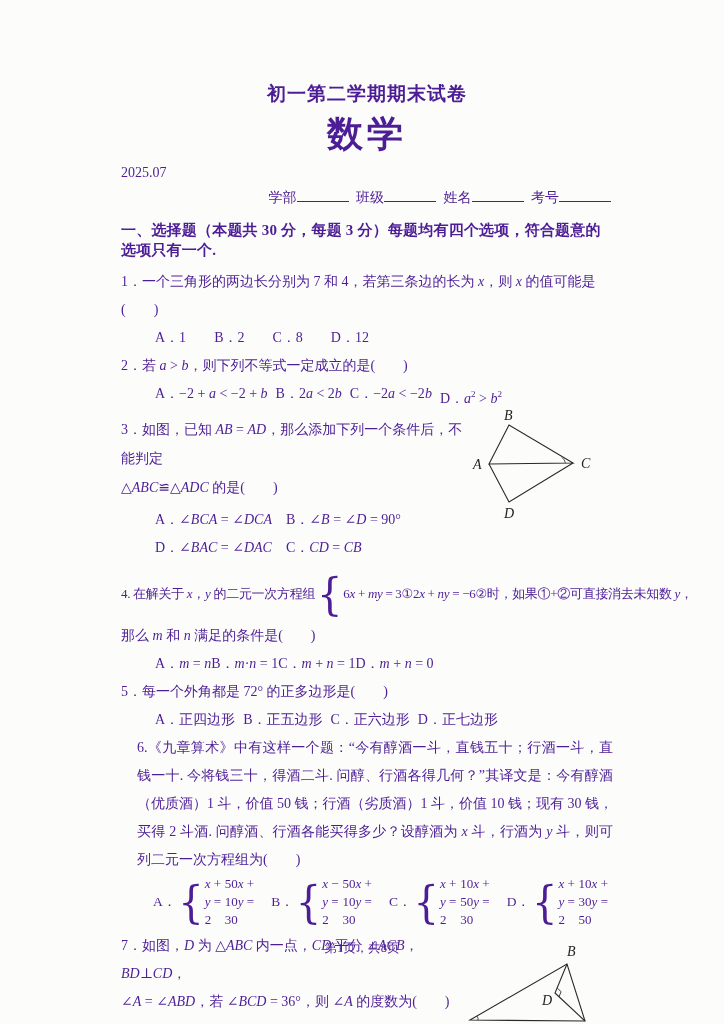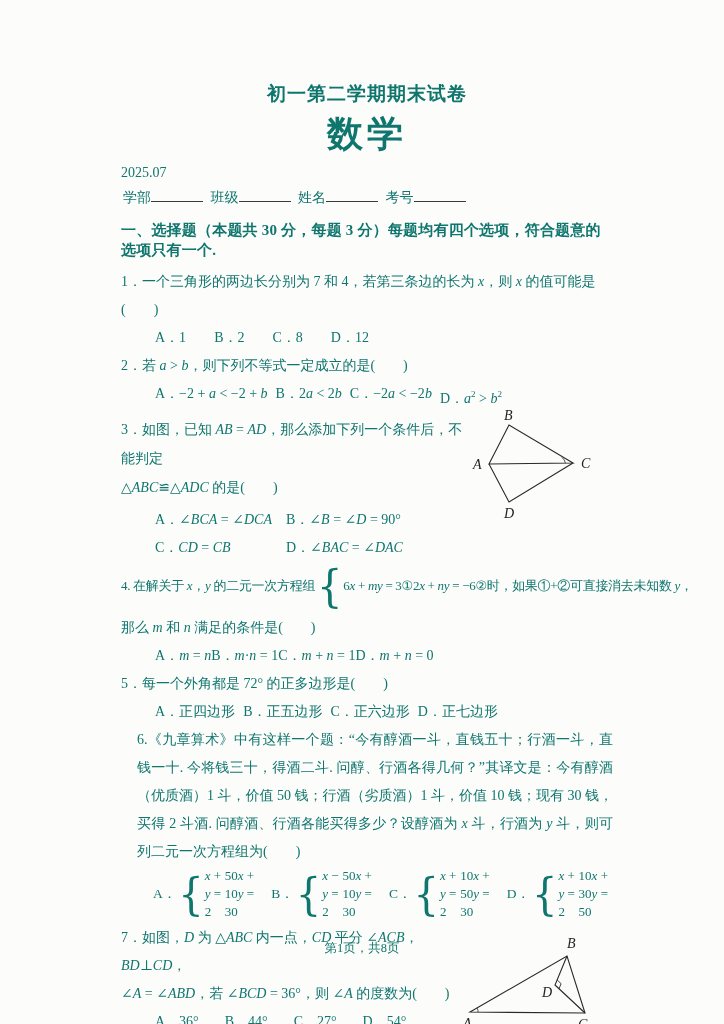--- a/index.html
+++ b/index.html
@@ -1,37 +1,37 @@
 <!DOCTYPE html>
 <html><head>
 <meta charset="utf-8">
 <style>
   html,body{margin:0;padding:0;background:#e9e9e7;}
   .page{
     position:relative;width:724px;height:1024px;background:#fcfcfb;
-    font-family:"Liberation Serif","DejaVu Serif",serif;color:#0f766e;
+    font-family:"Liberation Serif","DejaVu Serif",serif;color:#4c1d95;
     overflow:hidden;box-sizing:border-box;padding-top:84px;
   }
   .content{width:492px;margin-left:121px;}
   .title{font-size:19px;font-weight:bold;text-align:center;line-height:20px;letter-spacing:1px;}
   .subject{font-size:36px;font-weight:bold;text-align:center;line-height:40px;margin-top:10px;letter-spacing:4px;}
   .date{font-size:14px;line-height:18px;margin-top:10px;}
-  .info-row{font-size:14px;text-align:left;line-height:20px;margin-top:6px;}
+  .info-row{font-size:14px;text-align:right;line-height:20px;margin-top:6px;}
   .info-field{margin:0 2px;}
   .blank{display:inline-block;width:52px;height:13px;border-bottom:1px solid #3a3a3a;}
   .section-heading{font-size:15px;font-weight:bold;line-height:20px;margin-top:12px;letter-spacing:0.2px;}
   .q{font-size:14px;line-height:28px;}
   .q .stem{}
   .opts{display:flex;padding-left:34px;line-height:28px;}
   .g28{gap:28px}.g16{gap:8px}.g25{}.g26{gap:26px}.g12{gap:12px}
   .q1{margin-top:8px;}
   .q3{position:relative;margin-top:2px;}
   .q3 .stem{width:352px;line-height:29px;}
   .opts-grid{display:grid;grid-template-columns:131px auto;padding-left:34px;width:330px;line-height:28px;margin-top:4px;}
-  .q4{margin-top:0;}
+  .q4{margin-top:8px;}
   .q4-line1{display:flex;align-items:center;white-space:nowrap;height:48px;font-size:13px;letter-spacing:-0.3px;}
   .q4-line2{margin-top:4px;}
   .q5{}
   .q6 .stem{text-align:justify;line-height:28px;margin-left:16px;}
   .q6-opts{display:flex;padding-left:32px;margin-top:6px;height:44px;align-items:center;font-size:13.5px;}
   .q7{position:relative;margin-top:8px;}
   .q7 .stem{width:352px;}
   .sys{display:inline-flex;align-items:center;}
   .sys .brace{font-size:40px;line-height:40px;font-weight:400;margin:0 1px 0 2px;transform:scaleY(1.12);font-family:"DejaVu Serif",serif;}
   .sys .lines{display:flex;flex-direction:row;}
@@ -82,22 +82,22 @@
         <span class="opt">C．−2<i>a</i> &lt; −2<i>b</i></span>
         <span class="opt">D．<i>a</i><sup>2</sup> &gt; <i>b</i><sup>2</sup></span>
       </div>
     </div>
 
     <div class="q q3">
       <div class="stem">3．如图，已知 <i>AB</i> = <i>AD</i>，那么添加下列一个条件后，不能判定<br>△<i>ABC</i>≌△<i>ADC</i> 的是(　　)</div>
       <div class="opts-grid">
         <span class="opt">A．∠<i>BCA</i> = ∠<i>DCA</i></span>
         <span class="opt">B．∠<i>B</i> = ∠<i>D</i> = 90°</span>
+        <span class="opt">D．∠<i>BAC</i> = ∠<i>DAC</i></span>
         <span class="opt">C．<i>CD</i> = <i>CB</i></span>
-        <span class="opt">D．∠<i>BAC</i> = ∠<i>DAC</i></span>
       </div>
       <svg class="fig fig3" width="145" height="114" viewBox="0 0 145 114">
         <g stroke="#2a2a2a" stroke-width="1.1" fill="none">
           <path d="M18 57 L38 18 L102 56 Z"></path>
           <path d="M18 57 L38 95 L102 56"></path>
           <path d="M91 50.5 a9 9 0 0 1 3.4 5.5" stroke-width="0.8"></path>
         </g>
         <text x="33" y="13">B</text>
         <text x="2" y="62">A</text>
         <text x="110" y="61">C</text>

